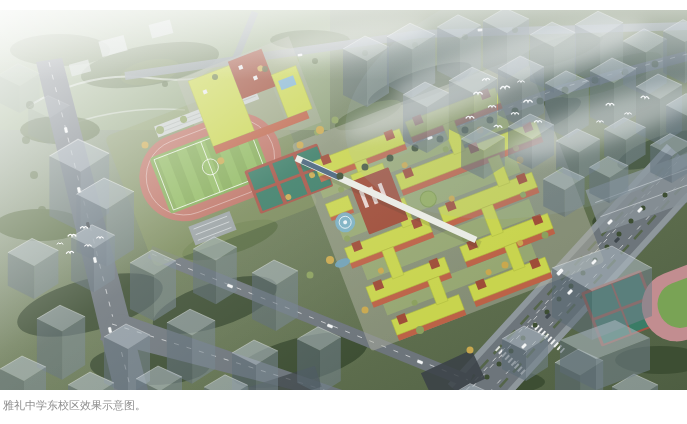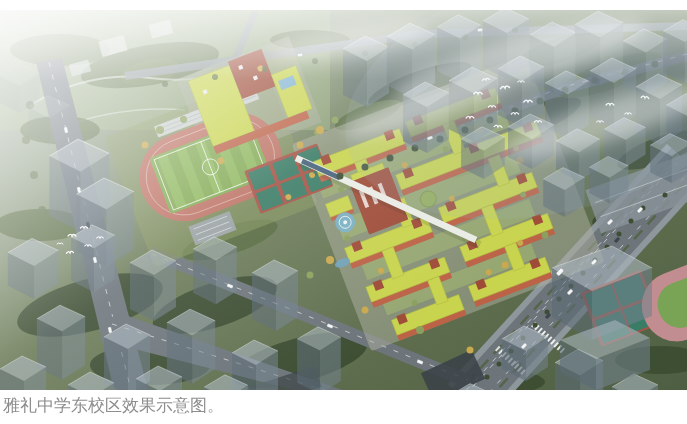--- a/index.html
+++ b/index.html
@@ -1,20 +1,20 @@
 <!DOCTYPE html>
 <html style="--tree-dark: #3d4e33; --tree-mid: #566a40; --tree-light: #8ba05e; --tree-autumn: #c9a84e; --road: #6d757b; --sidewalk: #9aa3a7; --track-red: #bd7264; --field-green: #82aa54; --field-green2: #90ba60; --court-teal: #3a7c66; --court-red: #a65446; --roof-green: #c8d44e; --brick: #bc6247; --brick-dark: #9e4c38; --ghost-top: #a6b3bc; --ghost-side: #5c6b75; --ghost-side2: #72828c; --skylight-blue: #7fb2cf; --plaza-blue: #79b0c6; --haze-white: #ffffff;"><head>
 <meta charset="utf-8">
 <style>
   html,body{margin:0;padding:0;background:#fff;}
   body{width:687px;height:424px;overflow:hidden;font-family:"Liberation Sans","DejaVu Sans",sans-serif;}
   figure{margin:0;padding:0;}
   .img-wrap{margin-top:10px;width:687px;height:380px;overflow:hidden;background:#dfe7e4;}
   svg{display:block;}
-  figcaption{margin:8px 0 0 3px;font-size:17px;line-height:15px;color:#8d8d8d;}
+  figcaption{margin:8px 0 0 3px;font-size:11px;line-height:15px;color:#8d8d8d;}
   
   .tD{fill:var(--tree-dark)} .tM{fill:var(--tree-mid)} .tL{fill:var(--tree-light)} .tA{fill:var(--tree-autumn)}
   .road{fill:var(--road)} .trackR{fill:var(--track-red)} .fieldG{fill:var(--field-green)} .fieldG2{fill:var(--field-green2)}
   .courtT{fill:var(--court-teal)} .courtR{fill:var(--court-red)}
   .roofg{fill:var(--roof-green);stroke:#aeba3e;stroke-width:.5}
   .brick{fill:var(--brick)} .brickD{fill:var(--brick-dark)}
   .ghostT{fill:var(--ghost-top);fill-opacity:.62} .ghostL{fill:var(--ghost-side);fill-opacity:.58} .ghostR{fill:var(--ghost-side2);fill-opacity:.58}
   .gEdge{fill:none;stroke:rgba(255,255,255,.45);stroke-width:.8}
   .lane{stroke:#ffffff;stroke-width:.8;stroke-dasharray:5 8;opacity:.75;fill:none}
   .walk{stroke:var(--sidewalk);stroke-width:6;opacity:.75;fill:none}

